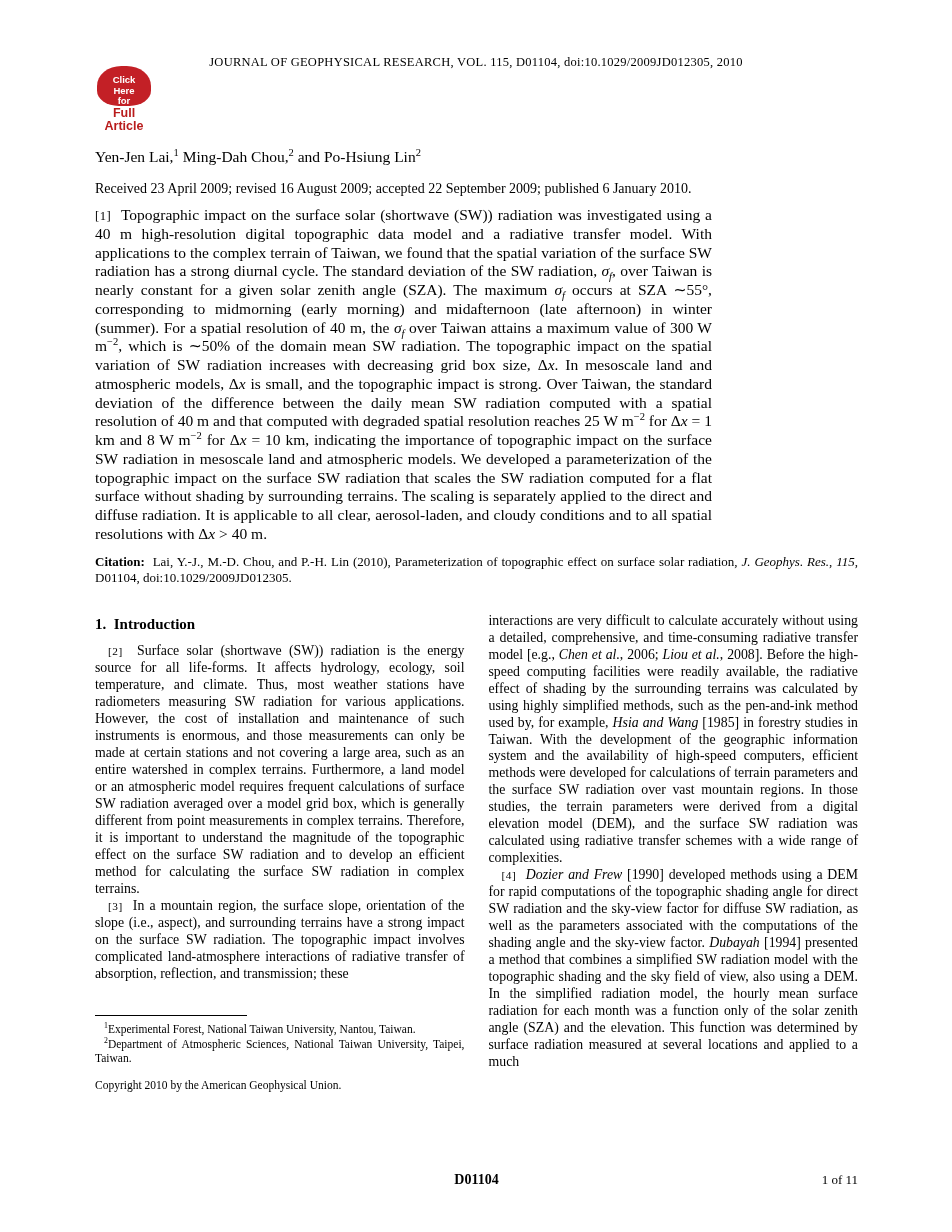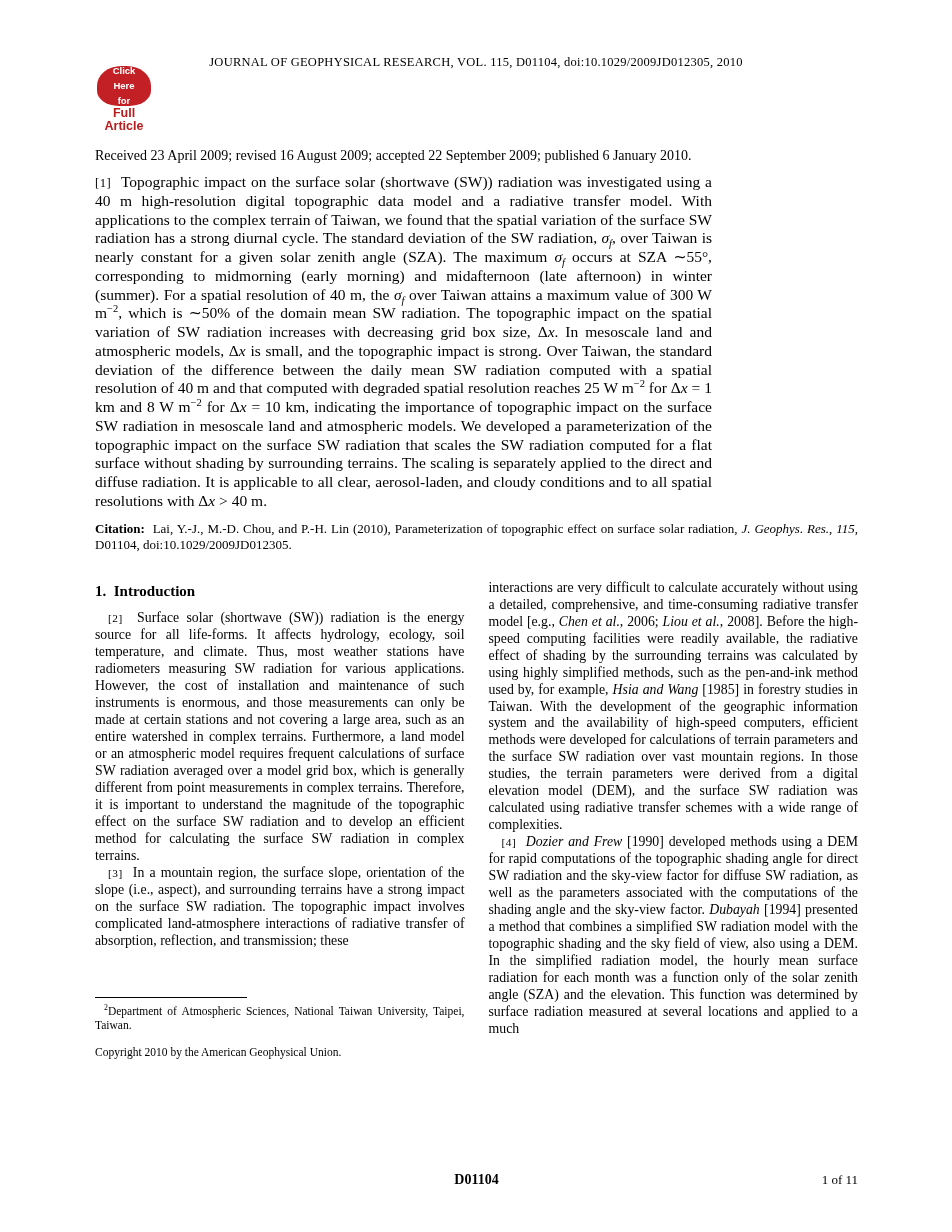--- a/index.html
+++ b/index.html
@@ -18,21 +18,21 @@
   }
   
   .badge { position: absolute; left: 95px; top: 66px; width: 58px; text-align: center; cursor: pointer; }
   .badge-red {
     width: 54px; height: 40px; margin: 0 auto;
     background: #c32026;
     border-radius: 45% 45% 40% 40% / 50% 50% 38% 38%;
     color: #fff;
     font-family: "Liberation Sans", sans-serif;
     font-weight: bold; font-size: 9.5px; line-height: 1.08;
-    display: flex; flex-direction: column; align-items: center; justify-content: space-between;
+    display: flex; flex-direction: column; align-items: center; justify-content: flex-end;
   }
   .badge-black {
     margin-top: 1px;
     font-family: "Liberation Sans", sans-serif;
     font-weight: bold; font-size: 12.5px; line-height: 1.02;
     color: #b91c1c;
   }
   .main { position: absolute; top: 148px; left: 95px; width: 763px; }
   .title { font-size: 20.5px; font-weight: bold; line-height: 1.15; margin-bottom: 17px; }
   .authors { font-size: 15.5px; margin-bottom: 15px; }
@@ -84,35 +84,37 @@
     <span>for</span>
   </div>
   <div class="badge-black">
     <div>Full</div>
     <div>Article</div>
   </div>
 </div>
 
 <div class="main">
 
+  <div class="authors">Yen-Jen Lai,<sup>1</sup> Ming-Dah Chou,<sup>2</sup> and Po-Hsiung Lin<sup>2</sup></div>
 
   <div class="received">Received 23 April 2009; revised 16 August 2009; accepted 22 September 2009; published 6 January 2010.</div>
 
   <div class="abstract"><span class="pnum">[1]</span>&nbsp; Topographic impact on the surface solar (shortwave (SW)) radiation was investigated using a 40 m high-resolution digital topographic data model and a radiative transfer model. With applications to the complex terrain of Taiwan, we found that the spatial variation of the surface SW radiation has a strong diurnal cycle. The standard deviation of the SW radiation, <i>σ<sub>f</sub></i>, over Taiwan is nearly constant for a given solar zenith angle (SZA). The maximum <i>σ<sub>f</sub></i> occurs at SZA ∼55°, corresponding to midmorning (early morning) and midafternoon (late afternoon) in winter (summer). For a spatial resolution of 40 m, the <i>σ<sub>f</sub></i> over Taiwan attains a maximum value of 300 W m<sup>−2</sup>, which is ∼50% of the domain mean SW radiation. The topographic impact on the spatial variation of SW radiation increases with decreasing grid box size, Δ<i>x</i>. In mesoscale land and atmospheric models, Δ<i>x</i> is small, and the topographic impact is strong. Over Taiwan, the standard deviation of the difference between the daily mean SW radiation computed with a spatial resolution of 40 m and that computed with degraded spatial resolution reaches 25 W m<sup>−2</sup> for Δ<i>x</i> = 1 km and 8 W m<sup>−2</sup> for Δ<i>x</i> = 10 km, indicating the importance of topographic impact on the surface SW radiation in mesoscale land and atmospheric models. We developed a parameterization of the topographic impact on the surface SW radiation that scales the SW radiation computed for a flat surface without shading by surrounding terrains. The scaling is separately applied to the direct and diffuse radiation. It is applicable to all clear, aerosol-laden, and cloudy conditions and to all spatial resolutions with Δ<i>x</i> &gt; 40 m.</div>
 
   <div class="citation"><b>Citation:</b>&nbsp; Lai, Y.-J., M.-D. Chou, and P.-H. Lin (2010), Parameterization of topographic effect on surface solar radiation, <i>J. Geophys. Res.</i>, <i>115</i>, D01104, doi:10.1029/2009JD012305.</div>
 
   <div class="columns">
     <div class="col col-left">
       <h2 class="section-heading">1.&nbsp;&nbsp;Introduction</h2>
       <p class="para"><span class="pnum">[2]</span>&nbsp; Surface solar (shortwave (SW)) radiation is the energy source for all life-forms. It affects hydrology, ecology, soil temperature, and climate. Thus, most weather stations have radiometers measuring SW radiation for various applications. However, the cost of installation and maintenance of such instruments is enormous, and those measurements can only be made at certain stations and not covering a large area, such as an entire watershed in complex terrains. Furthermore, a land model or an atmospheric model requires frequent calculations of surface SW radiation averaged over a model grid box, which is generally different from point measurements in complex terrains. Therefore, it is important to understand the magnitude of the topographic effect on the surface SW radiation and to develop an efficient method for calculating the surface SW radiation in complex terrains.</p>
       <p class="para"><span class="pnum">[3]</span>&nbsp; In a mountain region, the surface slope, orientation of the slope (i.e., aspect), and surrounding terrains have a strong impact on the surface SW radiation. The topographic impact involves complicated land-atmosphere interactions of radiative transfer of absorption, reflection, and transmission; these</p>
 
       <div class="fnblock">
         <hr class="fnrule">
+        <p class="footnote"><sup>1</sup>Experimental Forest, National Taiwan University, Nantou, Taiwan.</p>
         <p class="footnote"><sup>2</sup>Department of Atmospheric Sciences, National Taiwan University, Taipei, Taiwan.</p>
         <div class="copyright">
           <div>Copyright 2010 by the American Geophysical Union.</div>
         </div>
       </div>
     </div>
 
     <div class="col col-right">
       <p class="para no-indent">interactions are very difficult to calculate accurately without using a detailed, comprehensive, and time-consuming radiative transfer model [e.g., <i>Chen et al.</i>, 2006; <i>Liou et al.</i>, 2008]. Before the high-speed computing facilities were readily available, the radiative effect of shading by the surrounding terrains was calculated by using highly simplified methods, such as the pen-and-ink method used by, for example, <i>Hsia and Wang</i> [1985] in forestry studies in Taiwan. With the development of the geographic information system and the availability of high-speed computers, efficient methods were developed for calculations of terrain parameters and the surface SW radiation over vast mountain regions. In those studies, the terrain parameters were derived from a digital elevation model (DEM), and the surface SW radiation was calculated using radiative transfer schemes with a wide range of complexities.</p>
       <p class="para"><span class="pnum">[4]</span>&nbsp; <i>Dozier and Frew</i> [1990] developed methods using a DEM for rapid computations of the topographic shading angle for direct SW radiation and the sky-view factor for diffuse SW radiation, as well as the parameters associated with the computations of the shading angle and the sky-view factor. <i>Dubayah</i> [1994] presented a method that combines a simplified SW radiation model with the topographic shading and the sky field of view, also using a DEM. In the simplified radiation model, the hourly mean surface radiation for each month was a function only of the solar zenith angle (SZA) and the elevation. This function was determined by surface radiation measured at several locations and applied to a much</p>

